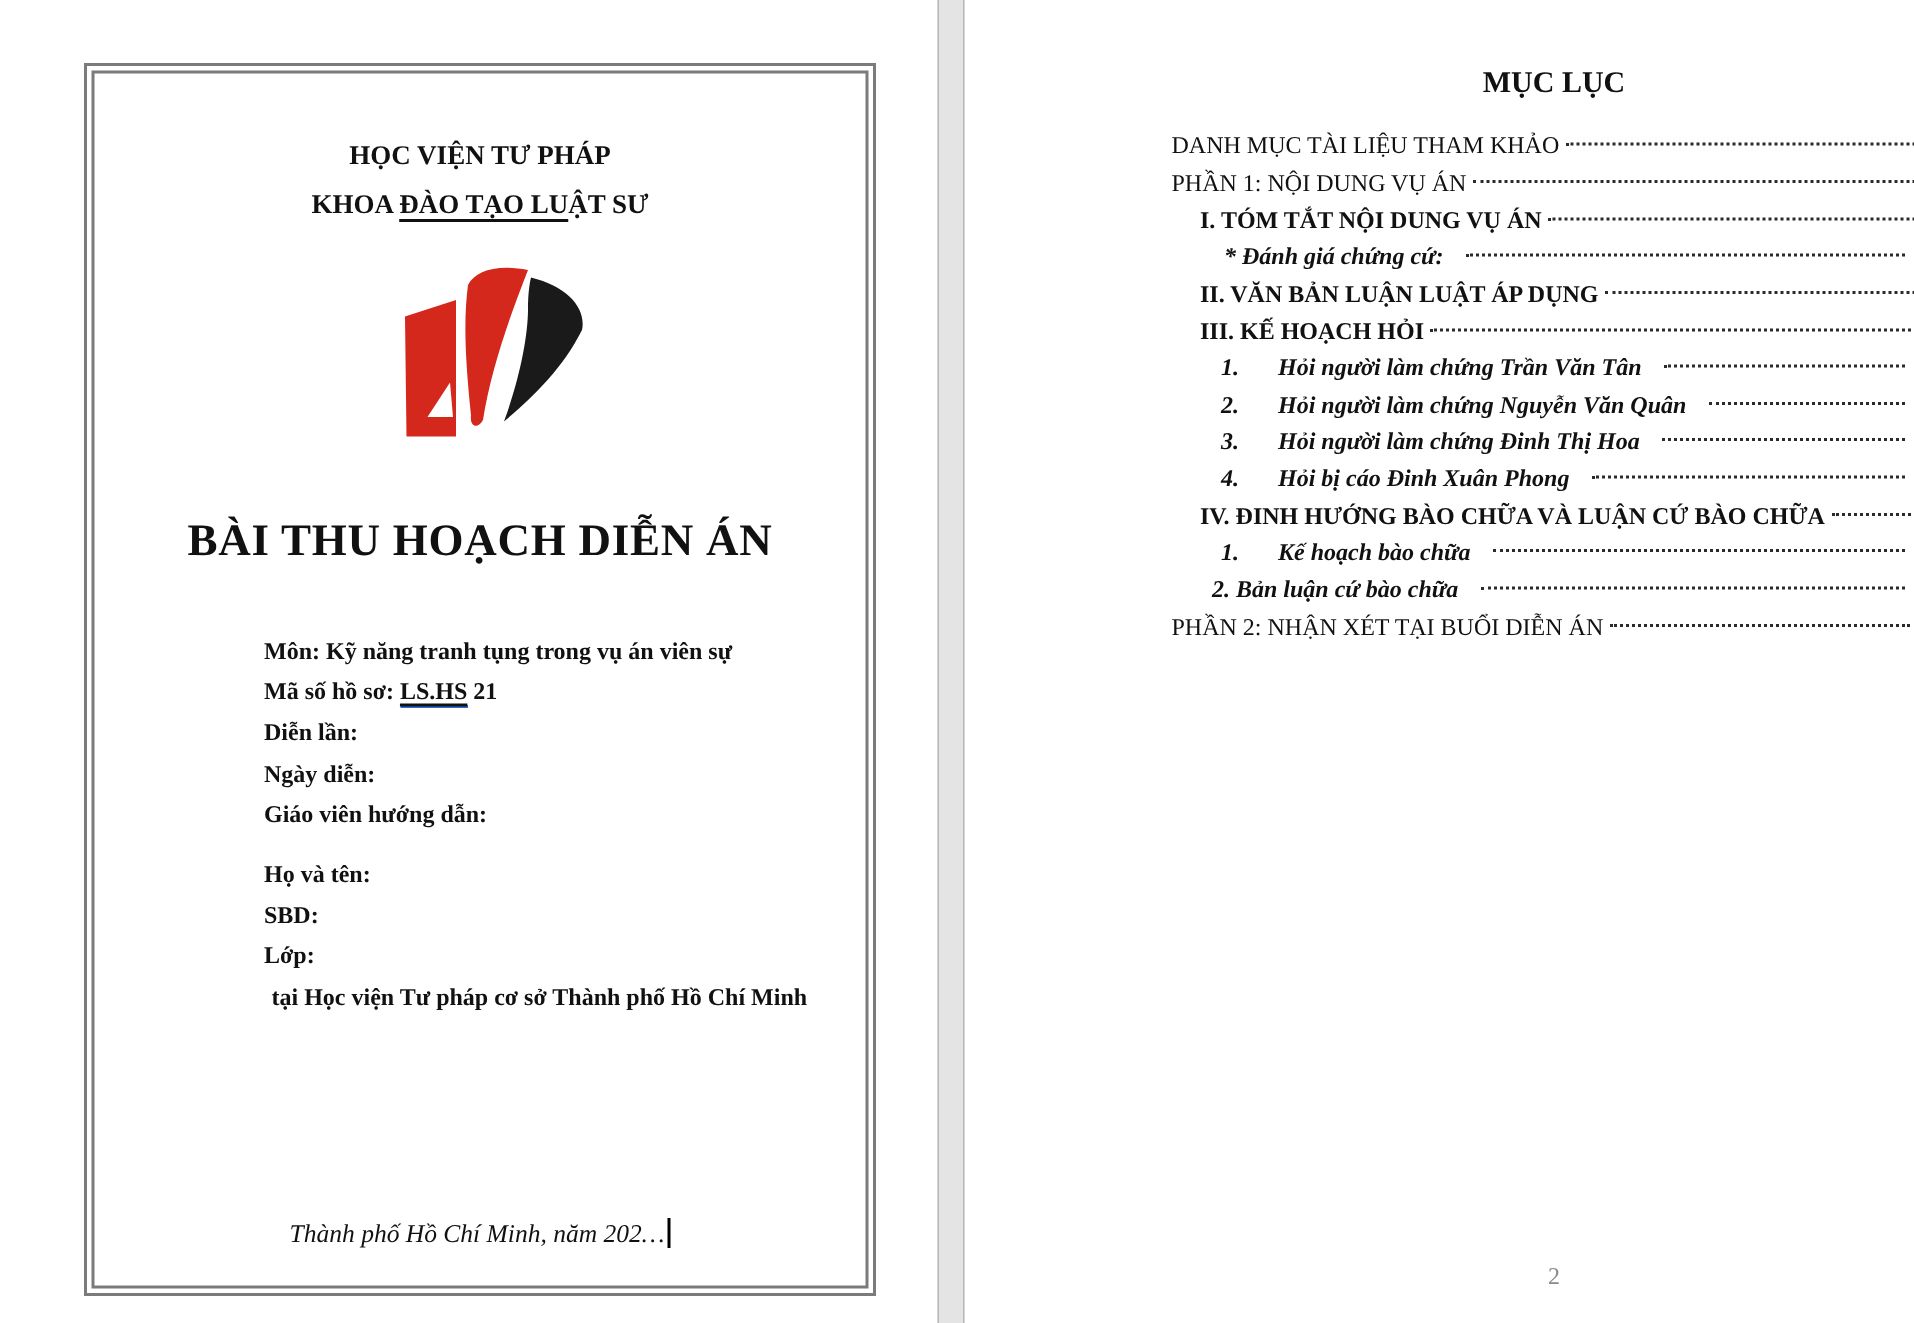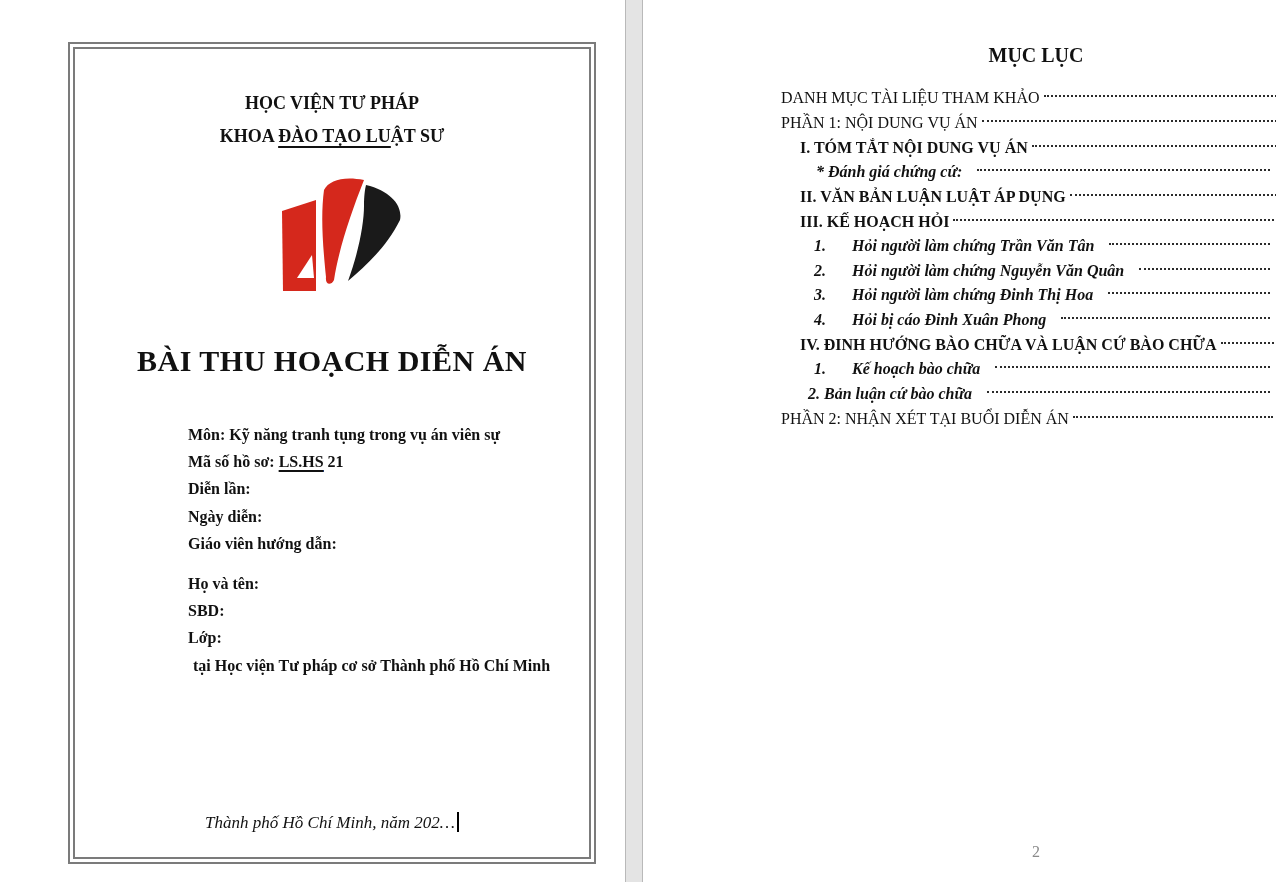--- a/index.html
+++ b/index.html
@@ -4,21 +4,21 @@
 <style>
   * { box-sizing: border-box; }
   html, body { margin: 0; padding: 0; background: #ffffff; }
   .screen {
     position: relative; width: 1276px; height: 882px;
     background: #ffffff; overflow: hidden;
     color: var(--text-ink, #111);
     font-family: "Liberation Serif", "DejaVu Serif", serif;
   }
   .page { position: absolute; top: 0; height: 882px; background: #ffffff; }
-  .page-left  { left: 16px; width: 625px; }
+  .page-left  { left: 4px; width: 625px; }
   .page-right { left: 643px; width: 684px; margin-left: 48px; }
 
   .page-gap {
     position: absolute; left: 625px; top: 0; width: 18px; height: 882px;
     background: var(--gap-fill, #e4e4e4);
     border-left: 1px solid var(--gap-edge, #b9b9b9);
     border-right: 1px solid var(--gap-edge, #b9b9b9);
   }
 
   

